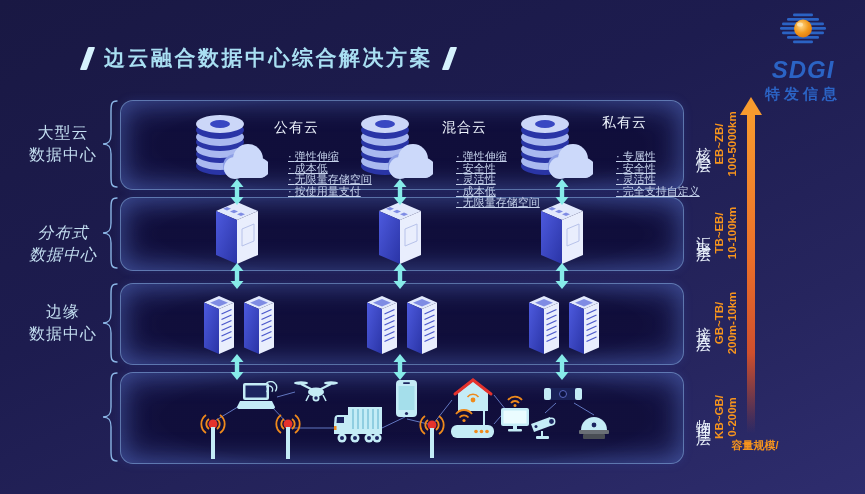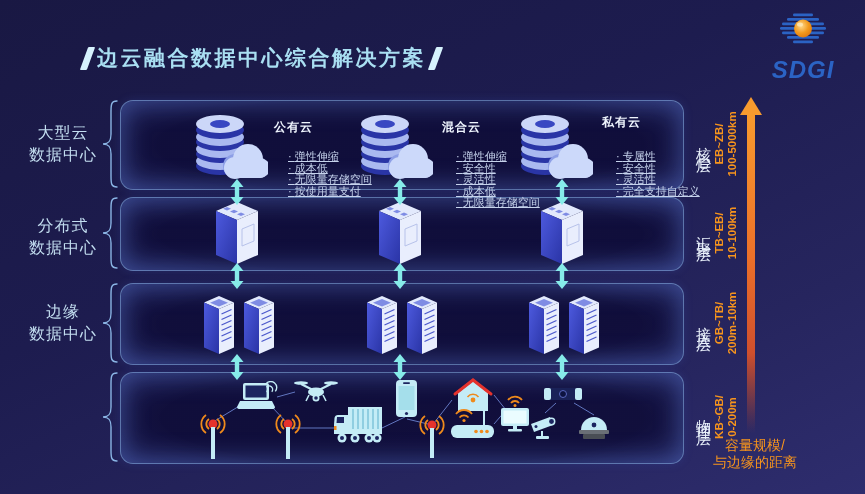--- a/index.html
+++ b/index.html
@@ -1,20 +1,20 @@
 <!DOCTYPE html>
 <html><head>
 <meta charset="utf-8">
 <style>
   html,body{margin:0;padding:0;background:#11102e;}
   .stage{position:relative;width:865px;height:494px;overflow:hidden;
     font-family:"Liberation Sans",sans-serif;
     background:linear-gradient(155deg,#191843 0%,#1d1c4f 40%,#26255e 75%,#2e2d6e 100%);}
   
-  .title-row{position:absolute;left:84px;top:44px;display:flex;align-items:center;gap:6px;}
+  .title-row{position:absolute;left:84px;top:44px;display:flex;align-items:center;gap:13px;}
   .slash-bar{width:7px;height:23px;background:#d6f2fd;transform:skewX(-20deg);border-radius:1px;}
   .title{color:#a9dff2;font-size:21px;font-weight:bold;letter-spacing:2.5px;white-space:nowrap;}
   
   .logo{position:absolute;left:746px;top:13px;width:114px;text-align:center;line-height:1;}
   .logo-brand{font-size:24px;font-weight:900;font-style:italic;color:#2b63c4;letter-spacing:1px;margin-top:10px;}
   .logo-cn{font-size:15px;font-weight:bold;color:#2b63c4;letter-spacing:4px;margin-top:4px;}
   
   .panel{position:absolute;left:120px;width:562px;border-radius:13px;
     border:1px solid rgba(152,196,255,.55);
     background:radial-gradient(95% 120% at 50% 50%, rgba(16,14,58,.95) 45%, rgba(90,120,230,.30) 100%);
@@ -28,24 +28,24 @@
   .layer-name{position:absolute;left:688px;width:30px;display:flex;align-items:center;justify-content:center;
     color:#e9f1fb;font-size:15px;writing-mode:vertical-rl;text-orientation:upright;letter-spacing:6px;}
   .spec{position:absolute;left:708px;width:36px;}
   .spec-rot{position:absolute;top:50%;left:50%;transform:translate(-50%,-50%) rotate(-90deg);
     color:#f6941d;font-weight:bold;font-size:11.5px;line-height:13px;text-align:center;white-space:nowrap;}
   .big-arrow-head{position:absolute;left:740px;top:97px;width:0;height:0;
     border-left:11px solid transparent;border-right:11px solid transparent;border-bottom:18px solid #f89b2e;}
   .big-arrow-bar{position:absolute;left:747px;top:113px;width:8px;height:320px;
     background:linear-gradient(#f89b2e 0%,#ec7029 45%,#cf4f2d 75%,rgba(190,70,45,.2) 95%,rgba(190,70,45,0) 100%);}
   .axis-note{position:absolute;left:688px;top:437px;width:134px;text-align:center;
-    color:#f6941d;font-size:14px;font-weight:normal;line-height:17px;}
+    color:#f6941d;font-size:11px;font-weight:bold;line-height:17px;}
   
   .cloud-icon{position:absolute;}
-  .cloud-name{position:absolute;color:#eef4fd;font-size:12px;font-weight:bold;letter-spacing:1px;}
+  .cloud-name{position:absolute;color:#eef4fd;font-size:14px;font-weight:normal;letter-spacing:1px;}
   .cloud-list{position:absolute;margin:16px;padding:0;list-style:none;color:#c6d3ec;font-size:11px;line-height:11.5px;text-decoration:underline;}
   .cloud-list li::before{content:"· ";}
   .abs{position:absolute;}
   .updown{position:absolute;}
 </style>
 </head>
 <body>
 
 <div class="stage">
 
@@ -77,32 +77,33 @@
         <rect x="5" y="9.5" width="42" height="2.8" rx="1.2"></rect>
         <rect x="3" y="14" width="46" height="2.8" rx="1.2"></rect>
         <rect x="5" y="18.5" width="42" height="2.8" rx="1.2"></rect>
         <rect x="10" y="23" width="32" height="2.8" rx="1.2"></rect>
         <rect x="16" y="27.5" width="20" height="2.8" rx="1.2"></rect>
       </g>
       <circle cx="26" cy="15.5" r="9" fill="url(#gSphere)"></circle>
       <ellipse cx="23" cy="11.5" rx="3" ry="2" fill="#ffe9b8" opacity="0.8"></ellipse>
     </svg>
     <div class="logo-brand">SDGI</div>
+    <div class="logo-cn">特发信息</div>
   </div>
 
   <div class="panel" style="top:100px;height:88px;"></div>
   <div class="panel" style="top:197px;height:72px;"></div>
   <div class="panel" style="top:283px;height:80px;"></div>
   <div class="panel" style="top:372px;height:90px;"></div>
 
   <div class="row-label" style="top:122px;">
     <div>大型云</div>
     <div>数据中心</div>
   </div>
-  <div class="row-label" style="top:215px;">
+  <div class="row-label" style="top:222px;font-style:italic;">
     <div>分布式</div>
     <div>数据中心</div>
   </div>
   <div class="row-label" style="top:301px;">
     <div>边缘</div>
     <div>数据中心</div>
   </div>
 
   <svg class="brace" style="top:100px;" width="16" height="88" viewBox="0 0 16 88">
     <path d="M15,1 C9,1 9,5 9,12 L9,34 C9,41 7,44 1,44 C7,44 9,47 9,54 L9,76 C9,83 9,87 15,87"></path>
@@ -144,21 +145,20 @@
     <div class="spec-rot">
         <div>KB~GB/</div>
     <div>0-200m</div>
       </div>
     </div>
 
   <div class="big-arrow-head"></div>
   <div class="big-arrow-bar"></div>
   <div class="axis-note">
     <div>容量规模/</div>
-    <div>与边缘的距离</div>
   </div>
 
   <svg class="cloud-icon" style="left:190px;top:106px;" width="78" height="80" viewBox="0 0 78 80">
     <g>
         <ellipse cx="30" cy="60" rx="24" ry="9" fill="#2a35a6"></ellipse>
         <ellipse cx="30" cy="55" rx="24" ry="9" fill="#aab9f0"></ellipse>
     <ellipse cx="30" cy="48" rx="24" ry="9" fill="#2a35a6"></ellipse>
         <ellipse cx="30" cy="43" rx="24" ry="9" fill="#aab9f0"></ellipse>
     <ellipse cx="30" cy="36" rx="24" ry="9" fill="#2a35a6"></ellipse>
         <ellipse cx="30" cy="31" rx="24" ry="9" fill="#aab9f0"></ellipse>

